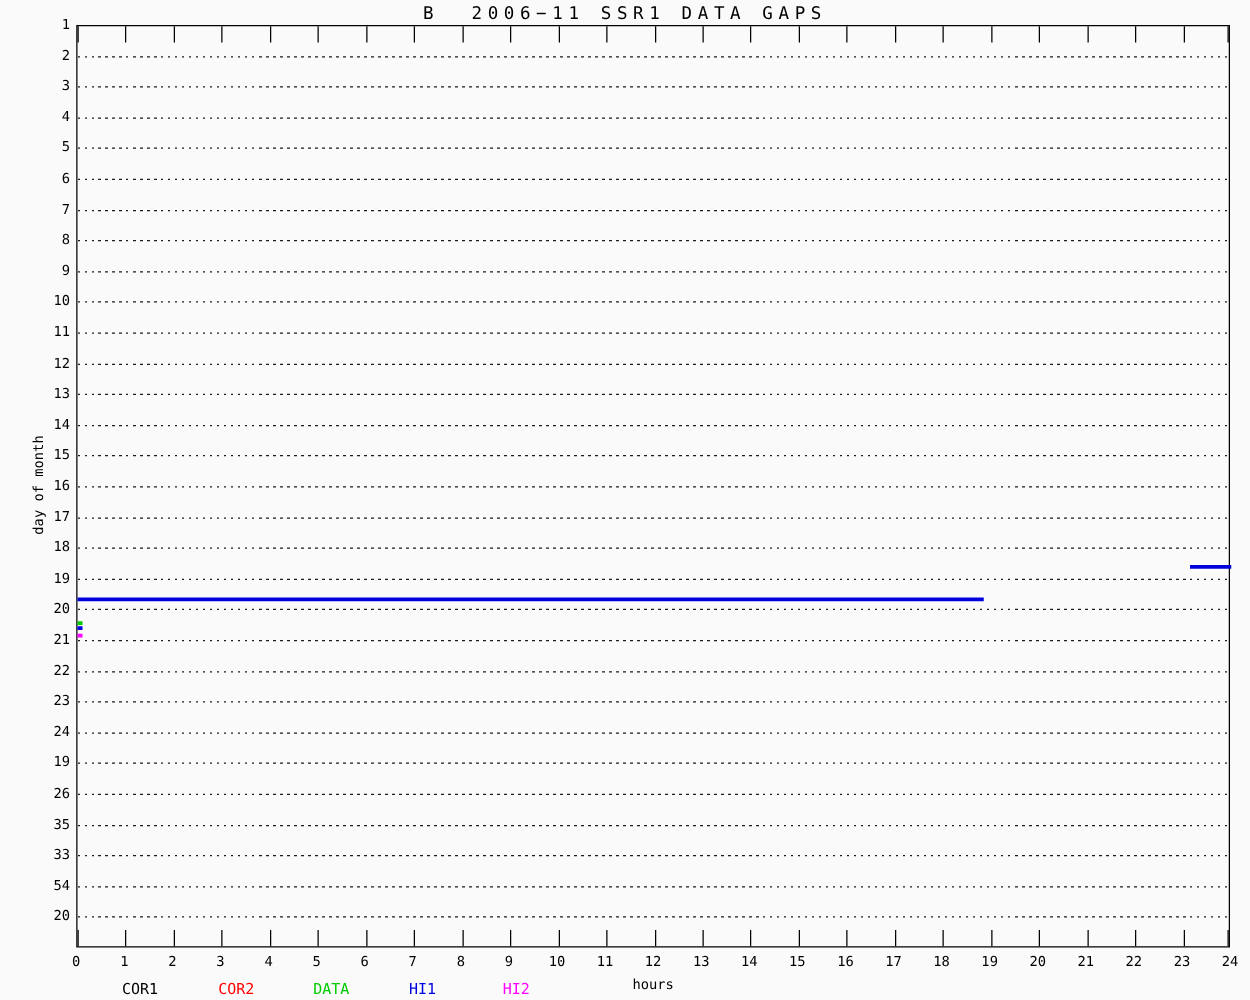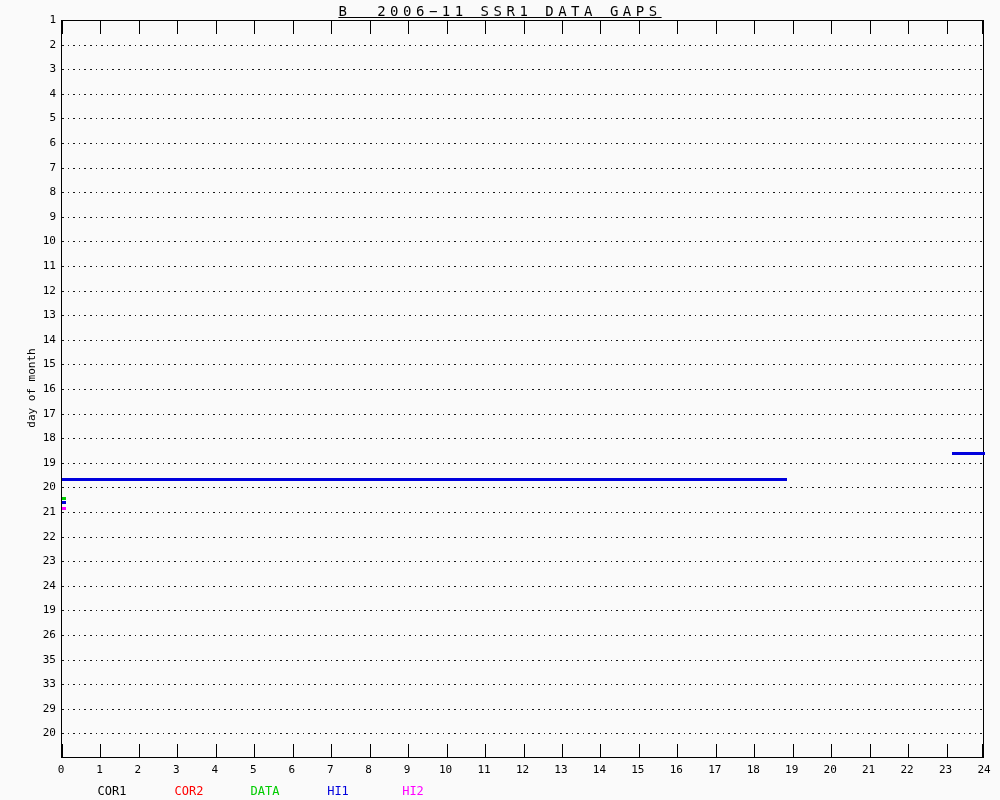--- a/index.html
+++ b/index.html
@@ -8,21 +8,20 @@
     background:#fafafa;
     font-family:"DejaVu Sans Mono", monospace;
     color:#000;
     -webkit-font-smoothing:none;
   }
   .figure{position:relative;width:1000px;height:800px;background:#fafafa;overflow:hidden;}
   .chart-title{
     position:absolute;left:0;top:3px;width:1000px;
     text-align:center;font-size:14px;letter-spacing:4.5px;
     white-space:pre;
-    text-decoration:underline;
   }
   .plot{
     position:absolute;left:61px;top:20px;width:923px;height:738px;
     border:1px solid #000;box-sizing:border-box;background:#fafafa;
   }
   .grid{
     position:absolute;left:0;width:100%;height:1px;
     background:repeating-linear-gradient(90deg,#1b1b1b 0 1.6px,transparent 1.6px 5.6px);
   }
   .tick-top{position:absolute;top:0;width:1px;height:13px;background:#000;}
@@ -135,20 +134,21 @@
       <div class="tick-top" style="left: 884.542px;"></div>
       <div class="tick-bottom" style="left: 884.542px;"></div>
       <div class="tick-top" style="left: 920px;"></div>
       <div class="tick-bottom" style="left: 920px;"></div>
       <div class="gap-bar" style="left: 890.31px; width: 32.6896px; top: 431.222px; background: rgb(0, 0, 221);"></div>
       <div class="gap-bar" style="left: 0px; width: 724.94px; top: 457.052px; background: rgb(0, 0, 221);"></div>
       <div class="gap-bar" style="left: 0px; width: 3.84583px; top: 476.24px; background: rgb(0, 204, 0);"></div>
       <div class="gap-bar" style="left: 0px; width: 3.84583px; top: 479.93px; background: rgb(0, 0, 221);"></div>
       <div class="gap-bar" style="left: 0px; width: 3.84583px; top: 485.588px; background: rgb(255, 0, 255);"></div>
     </div>
+  <div class="x-axis-title">hours</div>
   <div id="legend">
       <div class="legend-item" style="left: 112px; color: rgb(0, 0, 0);">COR1</div>
       <div class="legend-item" style="left: 189px; color: rgb(255, 0, 0);">COR2</div>
       <div class="legend-item" style="left: 265px; color: rgb(0, 204, 0);">DATA</div>
       <div class="legend-item" style="left: 338px; color: rgb(0, 0, 221);">HI1</div>
       <div class="legend-item" style="left: 413px; color: rgb(255, 0, 255);">HI2</div>
     </div>
 <div class="day-label" style="top: 14px;">1</div>
     <div class="day-label" style="top: 38.6px;">2</div>
     <div class="day-label" style="top: 63.2px;">3</div>
@@ -170,21 +170,21 @@
     <div class="day-label" style="top: 456.8px;">19</div>
     <div class="day-label" style="top: 481.4px;">20</div>
     <div class="day-label" style="top: 506px;">21</div>
     <div class="day-label" style="top: 530.6px;">22</div>
     <div class="day-label" style="top: 555.2px;">23</div>
     <div class="day-label" style="top: 579.8px;">24</div>
     <div class="day-label" style="top: 604.4px;">19</div>
     <div class="day-label" style="top: 629px;">26</div>
     <div class="day-label" style="top: 653.6px;">35</div>
     <div class="day-label" style="top: 678.2px;">33</div>
-    <div class="day-label" style="top: 702.8px;">29</div>
+    <div class="day-label" style="top: 702.8px;">54</div>
     <div class="day-label" style="top: 727.4px;">20</div>
     <div class="hour-label" style="left: 44px;">0</div>
     <div class="hour-label" style="left: 82.4583px;">1</div>
     <div class="hour-label" style="left: 120.917px;">2</div>
     <div class="hour-label" style="left: 159.375px;">3</div>
     <div class="hour-label" style="left: 197.833px;">4</div>
     <div class="hour-label" style="left: 236.292px;">5</div>
     <div class="hour-label" style="left: 274.75px;">6</div>
     <div class="hour-label" style="left: 313.208px;">7</div>
     <div class="hour-label" style="left: 351.667px;">8</div>

